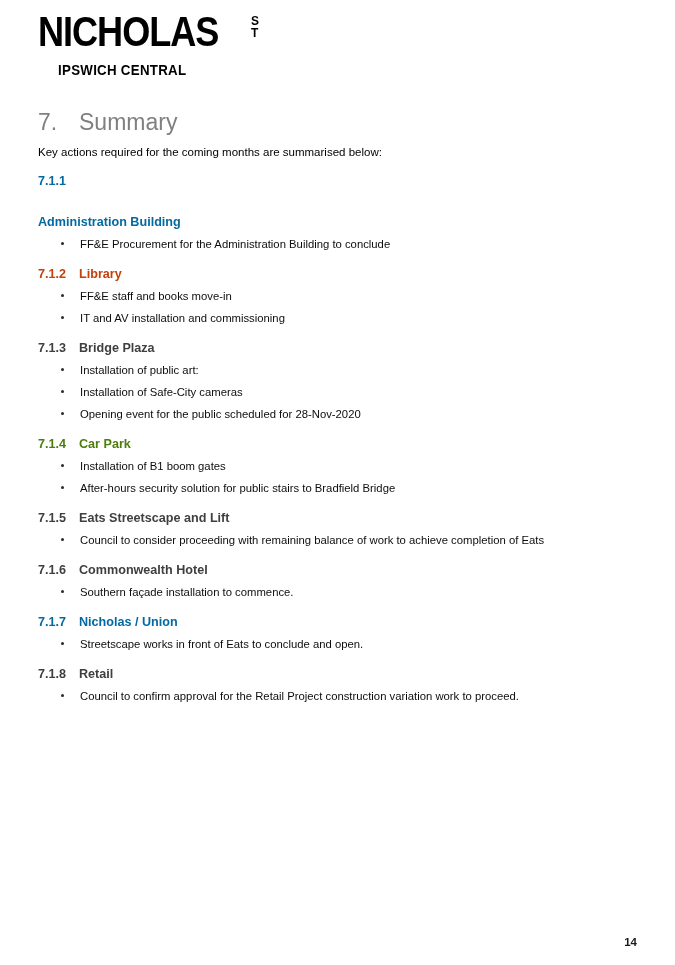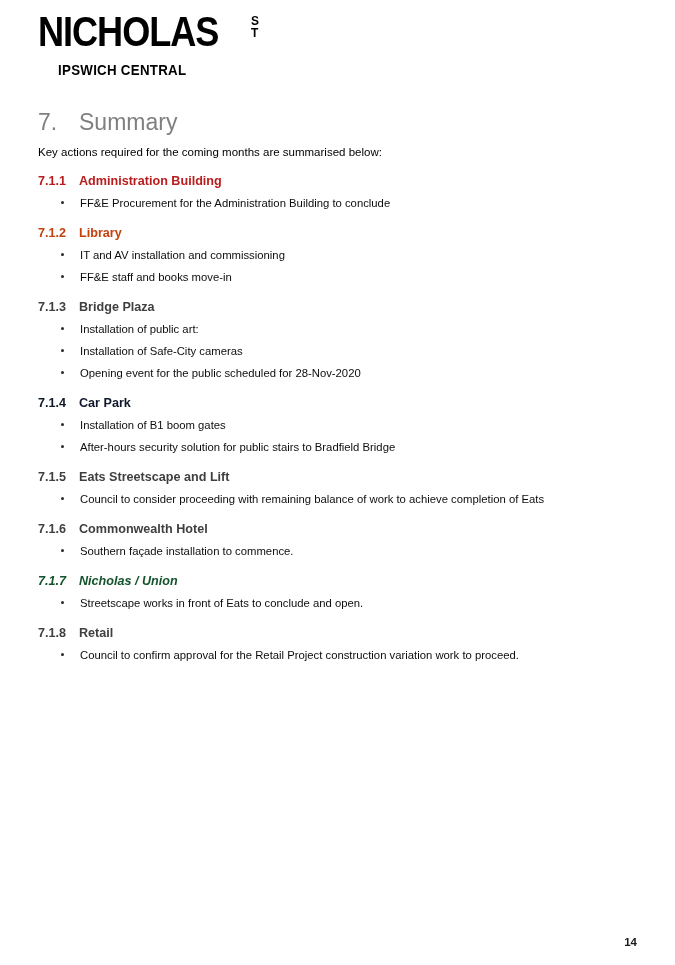--- a/index.html
+++ b/index.html
@@ -174,51 +174,51 @@
 
     <div class="h1-row" style="color: rgb(128, 128, 128);">
       <span class="h1-num">7.</span>
       <span class="h1-text">Summary</span>
     </div>
 
     <p class="intro">Key actions required for the coming months are summarised below:</p>
 
     <div id="sections-host">
         <div class="section">
-          <div class="h3-row" style="color: #b91c1c;">
+          <div class="h3-row" style="color: #0369a1; flex-direction: column;">
             <span class="h3-num">7.1.1</span>
             <span class="h3-text">Administration Building</span>
           </div>
           <ul class="bullets">
             <li><span class="dot"></span><span>FF&amp;E Procurement for the Administration Building to conclude</span></li>
           </ul>
         </div>
         <div class="section">
           <div class="h3-row" style="color: #c2410c;">
             <span class="h3-num">7.1.2</span>
             <span class="h3-text">Library</span>
           </div>
           <ul class="bullets">
+            <li><span class="dot"></span><span>FF&amp;E staff and books move-in</span></li>
             <li><span class="dot"></span><span>IT and AV installation and commissioning</span></li>
-            <li><span class="dot"></span><span>FF&amp;E staff and books move-in</span></li>
           </ul>
         </div>
         <div class="section">
           <div class="h3-row" style="color: rgb(63, 63, 63);">
             <span class="h3-num">7.1.3</span>
             <span class="h3-text">Bridge Plaza</span>
           </div>
           <ul class="bullets">
             <li><span class="dot"></span><span>Installation of public art:</span></li>
             <li><span class="dot"></span><span>Installation of Safe-City cameras</span></li>
             <li><span class="dot"></span><span>Opening event for the public scheduled for 28-Nov-2020</span></li>
           </ul>
         </div>
         <div class="section">
-          <div class="h3-row" style="color: #0f172a;">
+          <div class="h3-row" style="color: #4d7c0f;">
             <span class="h3-num">7.1.4</span>
             <span class="h3-text">Car Park</span>
           </div>
           <ul class="bullets">
             <li><span class="dot"></span><span>Installation of B1 boom gates</span></li>
             <li><span class="dot"></span><span>After-hours security solution for public stairs to Bradfield Bridge</span></li>
           </ul>
         </div>
         <div class="section">
           <div class="h3-row" style="color: rgb(63, 63, 63);">
@@ -232,21 +232,21 @@
         <div class="section">
           <div class="h3-row" style="color: rgb(63, 63, 63);">
             <span class="h3-num">7.1.6</span>
             <span class="h3-text">Commonwealth Hotel</span>
           </div>
           <ul class="bullets">
             <li><span class="dot"></span><span>Southern façade installation to commence.</span></li>
           </ul>
         </div>
         <div class="section">
-          <div class="h3-row" style="color: #14532d; font-style: italic;">
+          <div class="h3-row" style="color: #0369a1;">
             <span class="h3-num">7.1.7</span>
             <span class="h3-text">Nicholas / Union</span>
           </div>
           <ul class="bullets">
             <li><span class="dot"></span><span>Streetscape works in front of Eats to conclude and open.</span></li>
           </ul>
         </div>
         <div class="section">
           <div class="h3-row" style="color: rgb(63, 63, 63);">
             <span class="h3-num">7.1.8</span>

